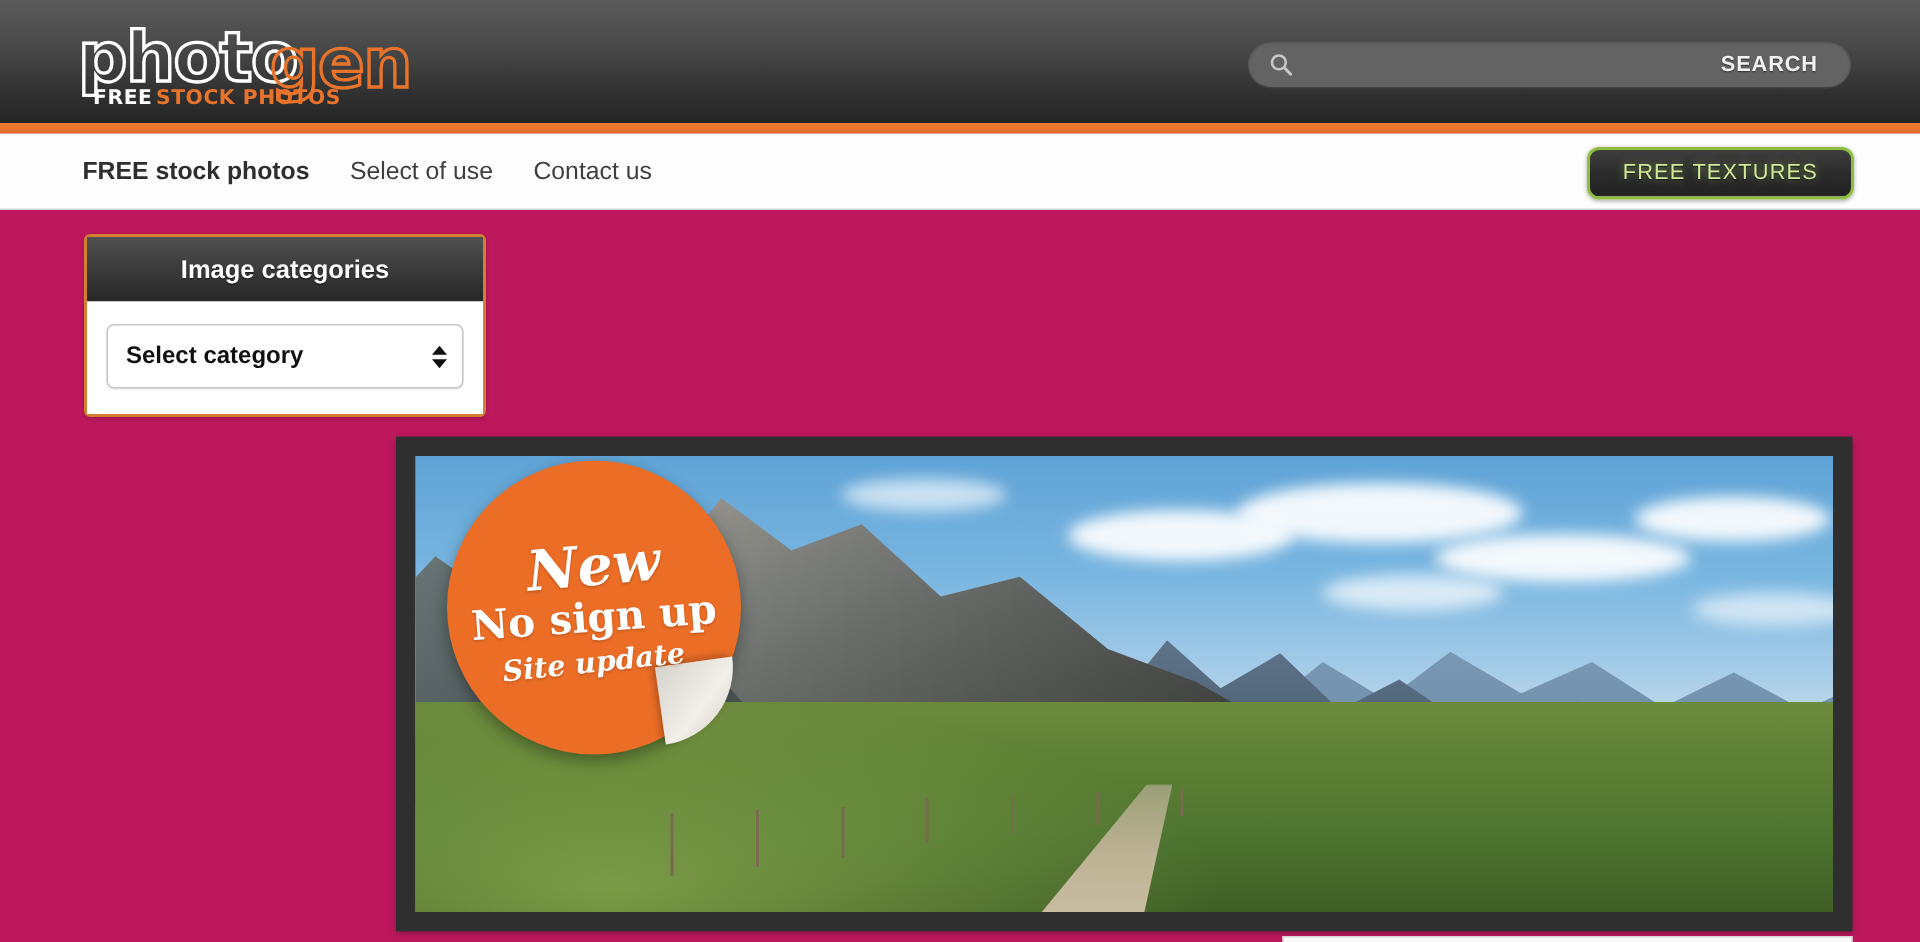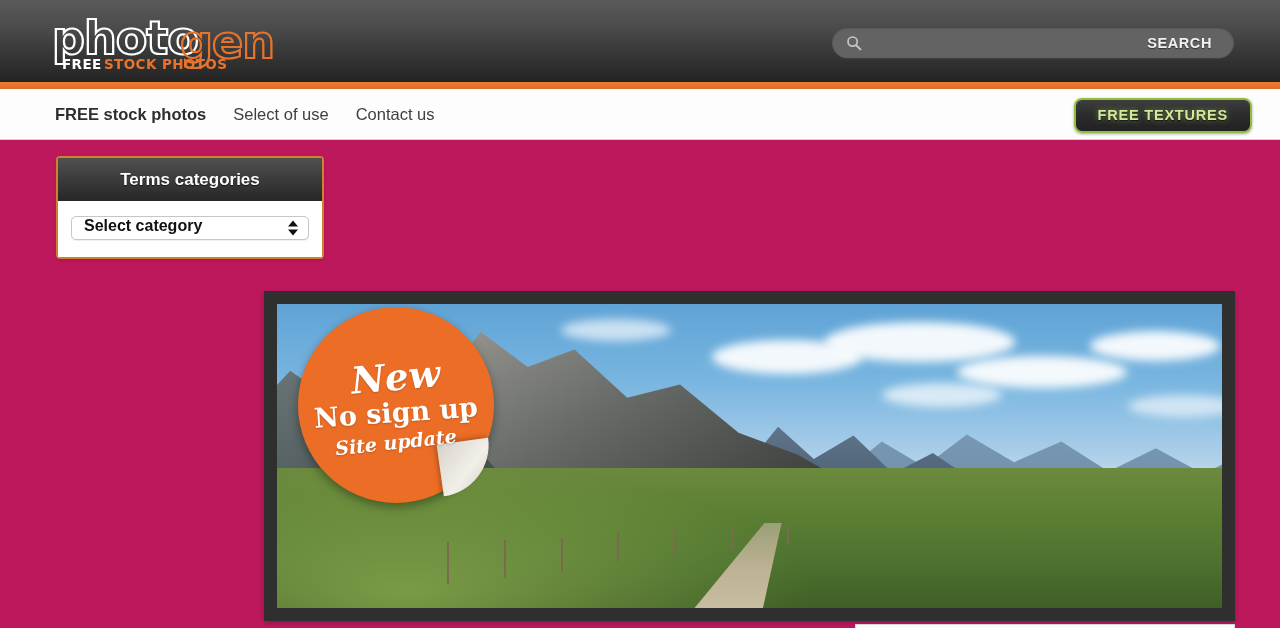--- a/index.html
+++ b/index.html
@@ -53,26 +53,26 @@
     background: #fdfdfd;
     border-bottom: 1px solid #d3d3d3;
   }
   .nav-links { position: absolute; left: 55px; top: 0; height: 51px; display: flex; align-items: center; gap: 27px; }
   .nav-link {
     font-size: 16.5px; color: #3f3f3f; text-decoration: none; white-space: nowrap;
   }
   .nav-link.active { font-weight: bold; color: #2e2e2e; }
 
   .textures-btn {
-    position: absolute; right: 28px; top: 9px;
+    position: absolute; right: 44px; top: 9px;
     padding: 7px 22px 8px;
     background: linear-gradient(to bottom, #3e3e3e 0%, #2b2b2b 50%, #222 100%);
     border: 2px solid #8fbe3f;
     border-radius: 8px;
-    color: #d2e89a; font-size: 14.5px; font-weight: bold; letter-spacing: .8px;
+    color: #d2e89a; font-size: 14.5px; font-weight: normal; letter-spacing: .8px;
     text-shadow: 0 0 6px rgba(190,230,120,.55), 0 1px 1px #000;
     box-shadow: 0 1px 3px rgba(0,0,0,.35);
     cursor: pointer; white-space: nowrap; text-align: center;
   }
 
   
   .cat-panel {
     position: absolute; left: 56px; top: 156px; width: 268px;
     border: 2px solid #d2802f;
     border-radius: 4px;
@@ -81,24 +81,24 @@
   }
   .cat-header {
     height: 43px;
     background: linear-gradient(to bottom, #505050 0%, #3b3b3b 50%, #272727 100%);
     color: #fff; font-size: 17px; font-weight: bold;
     display: flex; align-items: center; justify-content: center;
     text-shadow: 0 1px 1px rgba(0,0,0,.6);
   }
   .cat-body { padding: 15px 13px 17px; background: #fff; }
   .cat-select {
-    position: relative; width: 100%; height: 24px;
+    position: relative; width: 100%; height: 43px;
     background: #fff; border: 1px solid #c6c6c6; border-radius: 5px;
     box-shadow: 0 1px 1px rgba(0,0,0,.07);
-    display: flex; align-items: flex-start; cursor: pointer;
+    display: flex; align-items: center; cursor: pointer;
   }
   .cat-select-label { font-size: 16px; font-weight: bold; color: #111; padding-left: 12px; }
   .cat-select-arrows {
     position: absolute; right: 10px; top: 50%; transform: translateY(-50%);
     display: flex; flex-direction: column; gap: 3px;
   }
   .arr-up, .arr-dn { width: 0; height: 0; border-left: 5px solid transparent; border-right: 5px solid transparent; }
   .arr-up { border-bottom: 6px solid #111; }
   .arr-dn { border-top: 6px solid #111; }
 
@@ -242,21 +242,21 @@
   <div class="navbar">
     <div class="nav-links">
       <a class="nav-link active" href="#">FREE stock photos</a>
       <a class="nav-link" href="#">Select of use</a>
       <a class="nav-link" href="#">Contact us</a>
     </div>
     <div class="textures-btn">FREE TEXTURES</div>
   </div>
 
   <div class="cat-panel">
-    <div class="cat-header">Terms categories</div>
+    <div class="cat-header">Image categories</div>
     <div class="cat-body">
       <div class="cat-select">
         <span class="cat-select-label">Select category</span>
         <span class="cat-select-arrows">
           <span class="arr-up"></span>
           <span class="arr-dn"></span>
         </span>
       </div>
     </div>
   </div>

